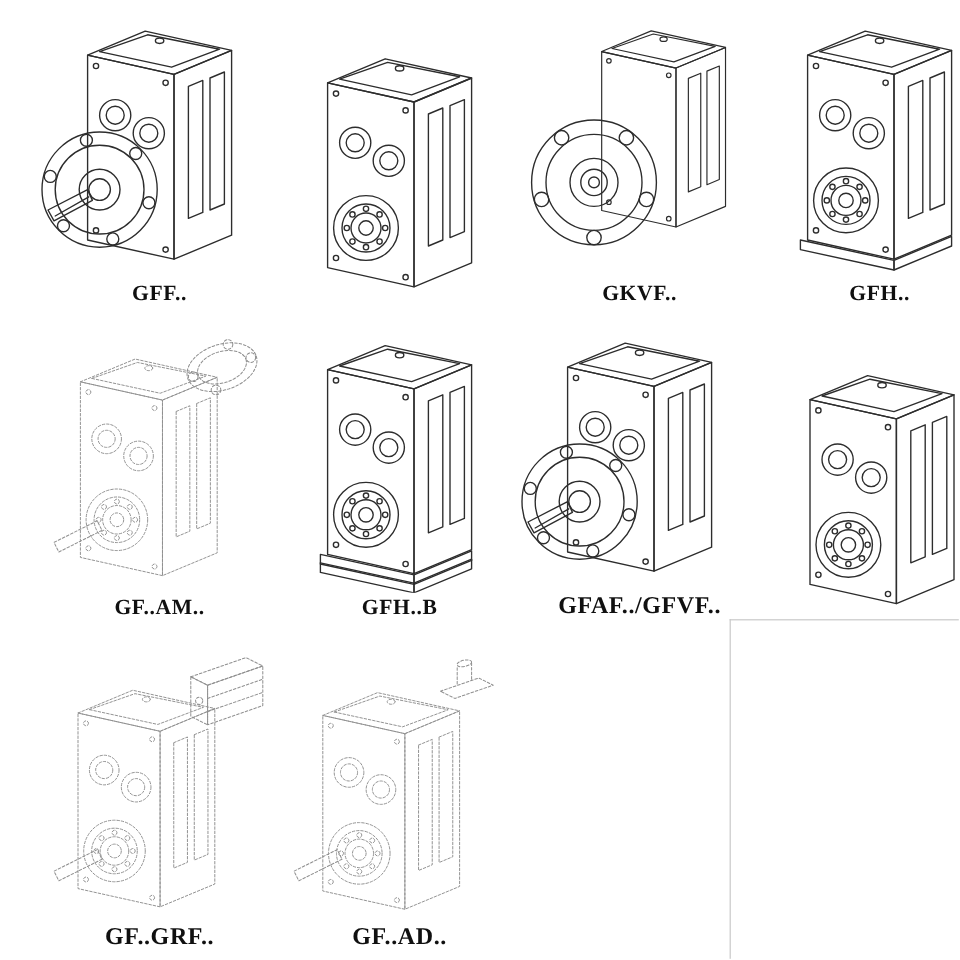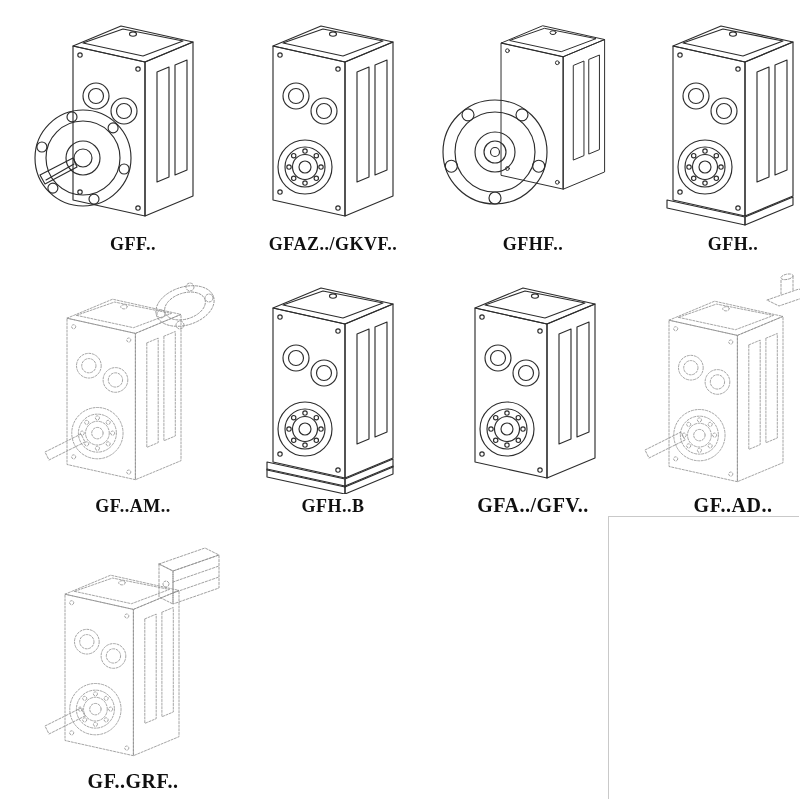--- a/index.html
+++ b/index.html
@@ -178,30 +178,29 @@
         <use href="#g-topbores"></use>
         <use href="#g-flange"></use>
     </svg>
     <div class="label">GFF..</div>
   </div>
 
   <div class="cell">
     <svg class="drawing" viewBox="0 0 200 222">
       <use href="#g-gearunit"></use>
     </svg>
-    <div class="label">GFAZ../GKVF..</div>
   </div>
 
 
   <div class="cell">
     <svg class="drawing" viewBox="0 0 200 222">
       <use href="#g-housing" transform="translate(34,2) scale(0.86)"></use>
       <use href="#g-bigflange"></use>
     </svg>
-    <div class="label">GFHF..</div>
+    <div class="label">GKVF..</div>
   </div>
 
   <div class="cell">
     <svg class="drawing" viewBox="0 0 200 222">
       <use href="#g-gearunit"></use>
         <use href="#g-foot"></use>
     </svg>
     <div class="label">GFH..</div>
   </div>
 
@@ -217,41 +216,48 @@
   <div class="cell">
     <svg class="drawing" viewBox="0 0 200 222">
       <use href="#g-gearunit"></use>
         <use href="#g-foot"></use>
         <use href="#g-foot" transform="translate(0,7)"></use>
     </svg>
     <div class="label">GFH..B</div>
   </div>
 
 
+  <div class="cell row3">
+    <svg class="drawing" viewBox="0 0 200 222">
+      <use href="#g-housing"></use>
+        <use href="#g-topbores"></use>
+        <use href="#g-flange"></use>
+    </svg>
+    <div class="label">GFAF../GFVF..</div>
+  </div>
 
   <div class="cell row3">
     <svg class="drawing" viewBox="0 0 200 222">
       <use href="#g-gearunit" transform="translate(2,2)"></use>
     </svg>
-    <div class="label">GFA../GFV..</div>
+  </div>
+
+  <div class="cell row3">
+    <svg class="drawing ghost" viewBox="0 0 200 222">
+      <use href="#g-gearunit" transform="translate(-6,14) scale(0.95)"></use>
+      <use href="#g-grfbox"></use>
+      <use href="#g-outshaft"></use>
+    </svg>
+    <div class="label">GF..GRF..</div>
   </div>
 
   <div class="cell row3">
     <svg class="drawing ghost" viewBox="0 0 200 222">
       <use href="#g-gearunit" transform="translate(-2,16) scale(0.95)"></use>
       <use href="#g-adshaft"></use>
       <use href="#g-outshaft"></use>
     </svg>
     <div class="label">GF..AD..</div>
   </div>
 
-  <div class="cell row3">
-    <svg class="drawing ghost" viewBox="0 0 200 222">
-      <use href="#g-gearunit" transform="translate(-6,14) scale(0.95)"></use>
-      <use href="#g-grfbox"></use>
-      <use href="#g-outshaft"></use>
-    </svg>
-    <div class="label">GF..GRF..</div>
-  </div>
-
 </div>
 
 <div class="corner-border"></div>
 
 </body></html>

